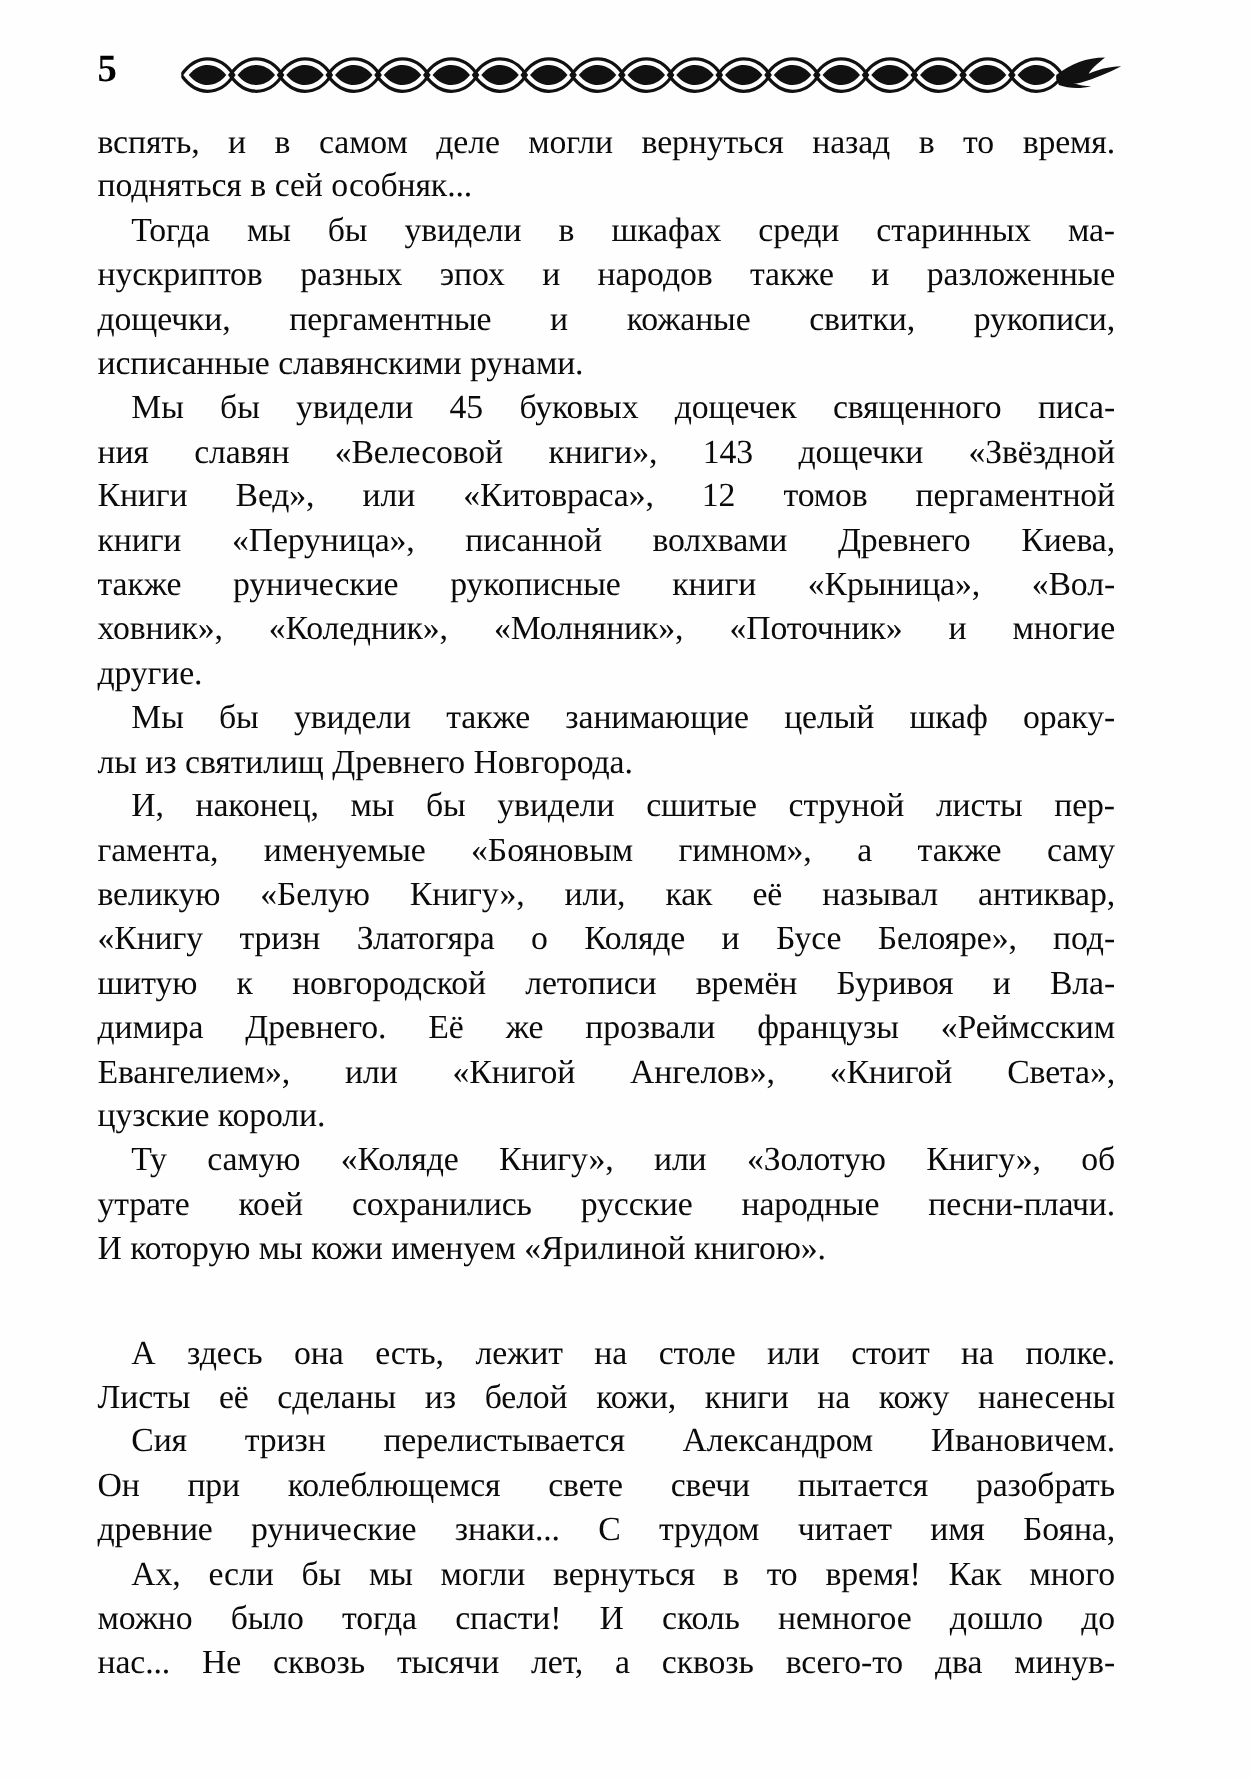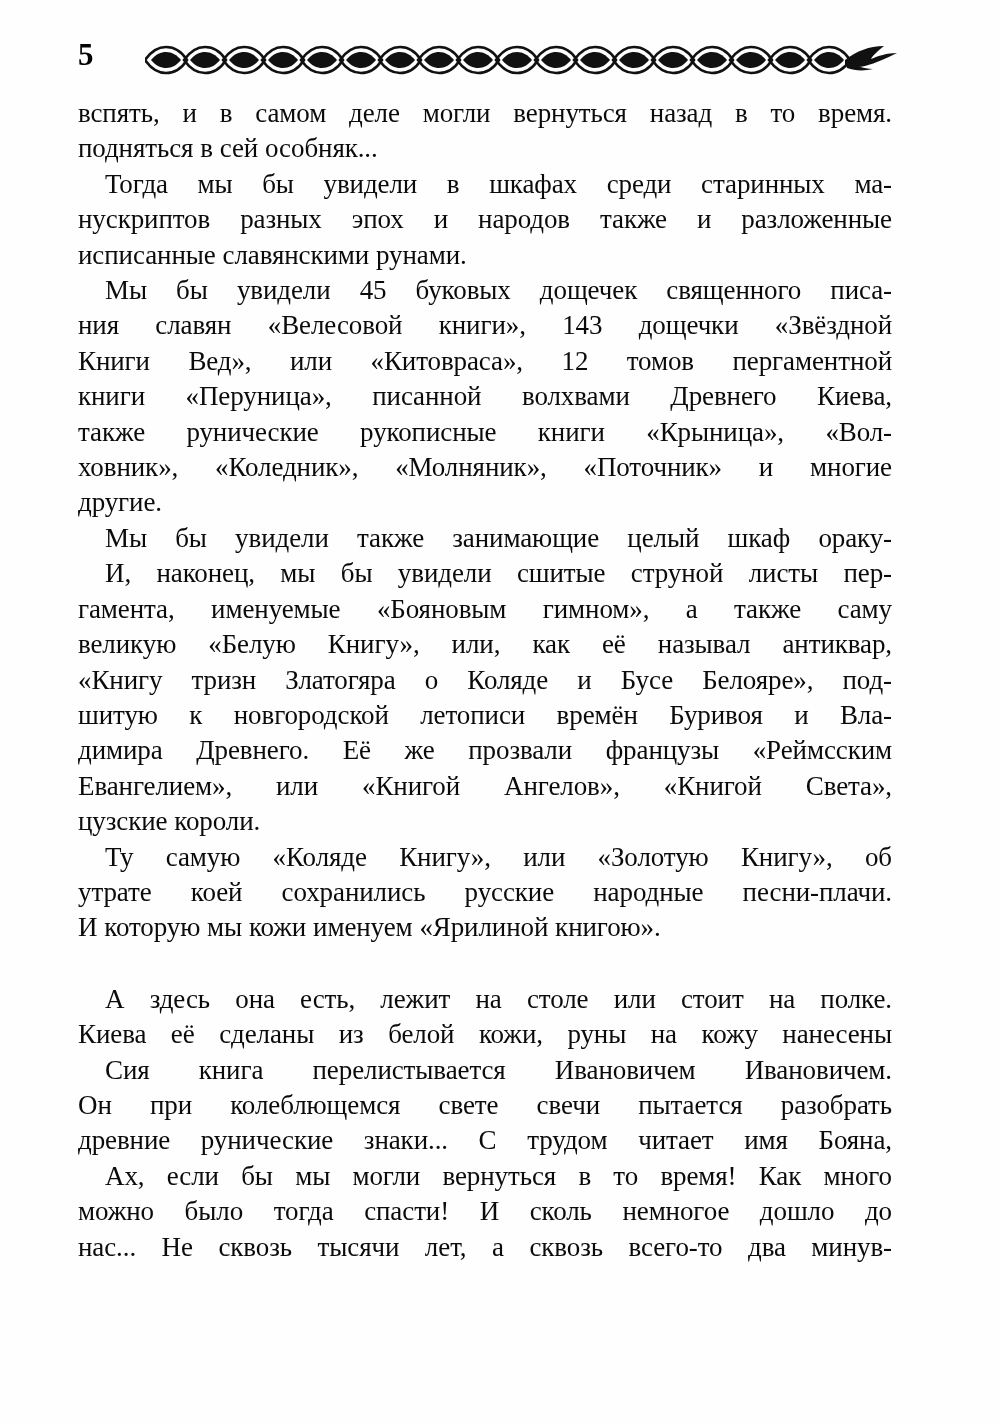--- a/index.html
+++ b/index.html
@@ -65,21 +65,21 @@
     padding: 0;
     text-align: justify;
     text-justify: inter-word;
     font-size: 27px;
     line-height: 35.4px;
     letter-spacing: -0.1px;
     word-spacing: 0.2px;
     -webkit-font-smoothing: none;
   }
 
-  .gap-para { margin-top: 36px; }
+  .gap-para { margin-top: 48px; }
 
   
   .linebox {
     display: block;
     text-align: justify;
     text-align-last: justify;
     white-space: pre;
   }
   .linebox.ragged {
     text-align-last: left;
@@ -136,35 +136,37 @@
   <div class="textblock">
 
     <p class="para">
       <span class="linebox">вспять, и в самом деле могли вернуться назад в то время.</span>
       <span class="linebox ragged">подняться в сей особняк...</span>
     </p>
 
     <p class="para">
       <span class="linebox first">Тогда мы бы увидели в шкафах среди старинных ма-</span>
       <span class="linebox">нускриптов разных эпох и народов также и разложенные</span>
+      <span class="linebox">дощечки, пергаментные и кожаные свитки, рукописи,</span>
       <span class="linebox ragged">исписанные славянскими рунами.</span>
     </p>
 
     <p class="para">
       <span class="linebox first">Мы бы увидели 45 буковых дощечек священного писа-</span>
       <span class="linebox">ния славян «Велесовой книги», 143 дощечки «Звёздной</span>
       <span class="linebox">Книги Вед», или «Китовраса», 12 томов пергаментной</span>
       <span class="linebox">книги «Перуница», писанной волхвами Древнего Киева,</span>
       <span class="linebox">также рунические рукописные книги «Крыница», «Вол-</span>
       <span class="linebox">ховник», «Коледник», «Молняник», «Поточник» и многие</span>
       <span class="linebox ragged">другие.</span>
     </p>
 
     <p class="para">
       <span class="linebox first">Мы бы увидели также занимающие целый шкаф ораку-</span>
+      <span class="linebox ragged">лы из святилищ Древнего Новгорода.</span>
     </p>
 
     <p class="para">
       <span class="linebox first">И, наконец, мы бы увидели сшитые струной листы пер-</span>
       <span class="linebox">гамента, именуемые «Бояновым гимном», а также саму</span>
       <span class="linebox">великую «Белую Книгу», или, как её называл антиквар,</span>
       <span class="linebox">«Книгу тризн Златогяра о Коляде и Бусе Белояре», под-</span>
       <span class="linebox">шитую к новгородской летописи времён Буривоя и Вла-</span>
       <span class="linebox">димира Древнего. Её же прозвали французы «Реймсским</span>
       <span class="linebox">Евангелием», или «Книгой Ангелов», «Книгой Света»,</span>
@@ -172,25 +174,25 @@
     </p>
 
     <p class="para">
       <span class="linebox first">Ту самую «Коляде Книгу», или «Золотую Книгу», об</span>
       <span class="linebox">утрате коей сохранились русские народные песни-плачи.</span>
       <span class="linebox ragged">И которую мы кожи именуем «Ярилиной книгою».</span>
     </p>
 
     <p class="para gap-para">
       <span class="linebox first">А здесь она есть, лежит на столе или стоит на полке.</span>
-      <span class="linebox">Киева её сделаны из белой кожи, руны на кожу нанесены</span>
-    </p>
-
-    <p class="para">
-      <span class="linebox first">Сия книга перелистывается Ивановичем Ивановичем.</span>
+      <span class="linebox">Листы её сделаны из белой кожи, книги на кожу нанесены</span>
+    </p>
+
+    <p class="para">
+      <span class="linebox first">Сия тризн перелистывается Александром Ивановичем.</span>
       <span class="linebox">Он при колеблющемся свете свечи пытается разобрать</span>
       <span class="linebox">древние рунические знаки... С трудом читает имя Бояна,</span>
     </p>
 
     <p class="para">
       <span class="linebox first">Ах, если бы мы могли вернуться в то время! Как много</span>
       <span class="linebox">можно было тогда спасти! И сколь немногое дошло до</span>
       <span class="linebox">нас... Не сквозь тысячи лет, а сквозь всего-то два минув-</span>
 
     </p>

